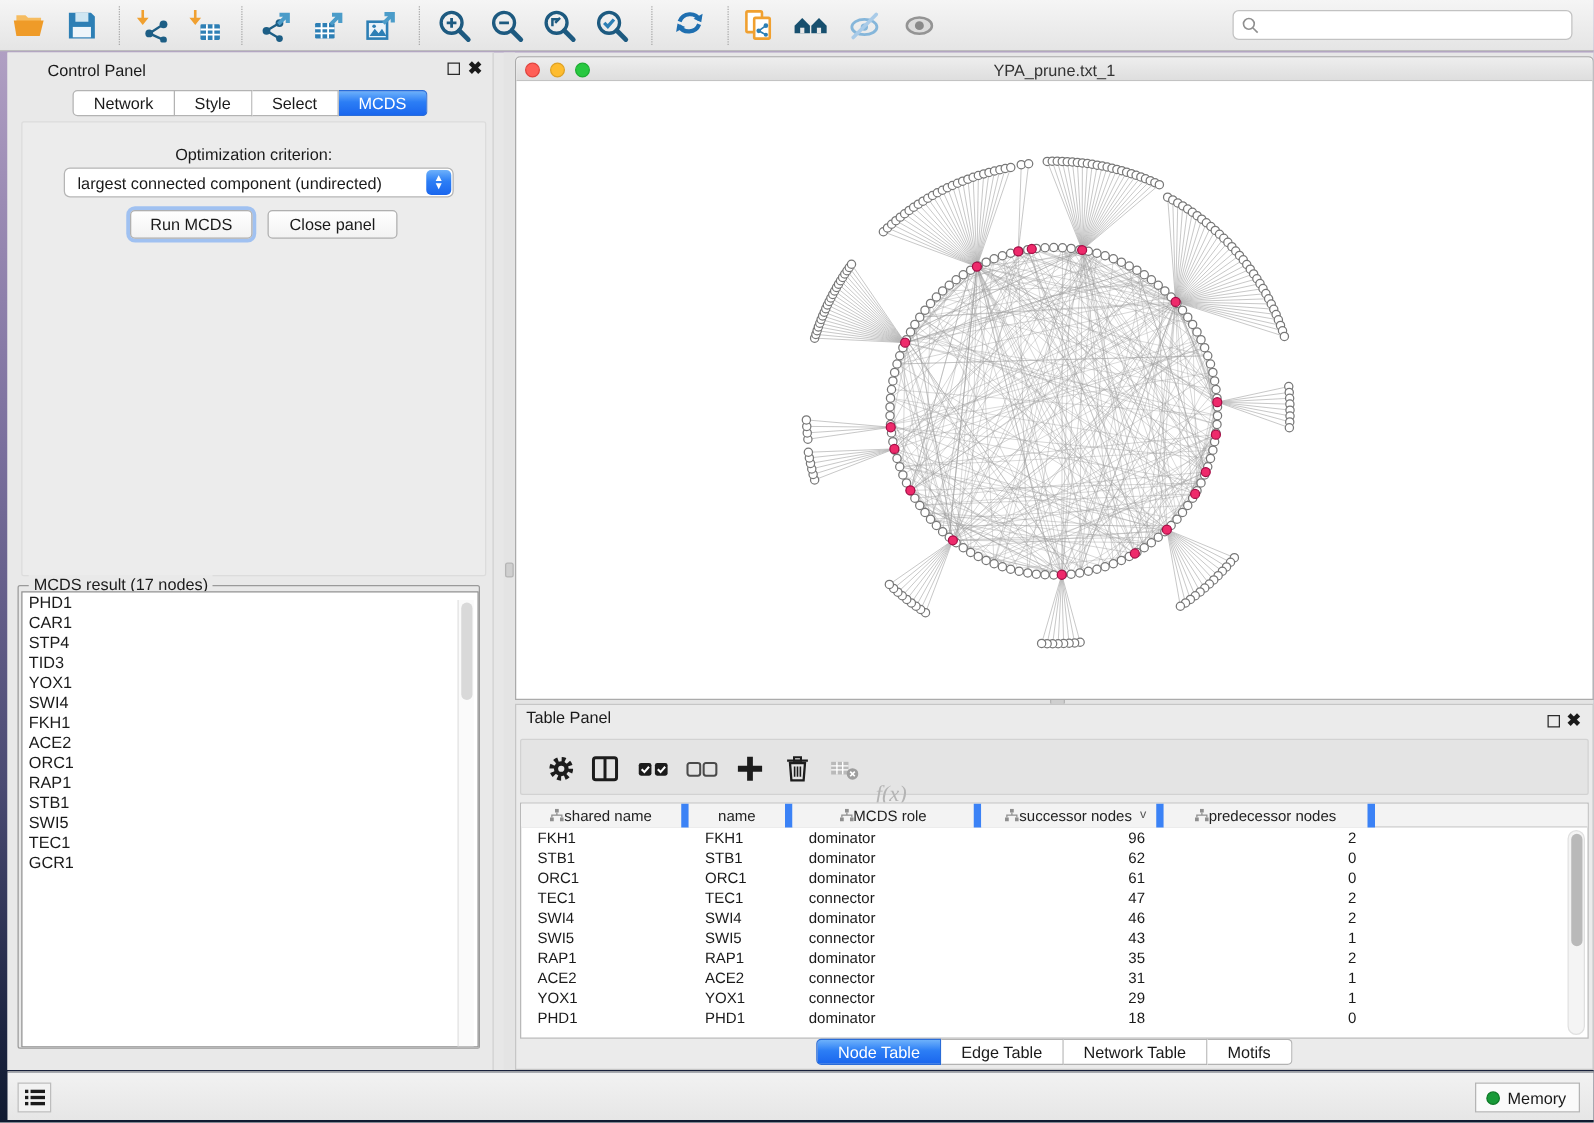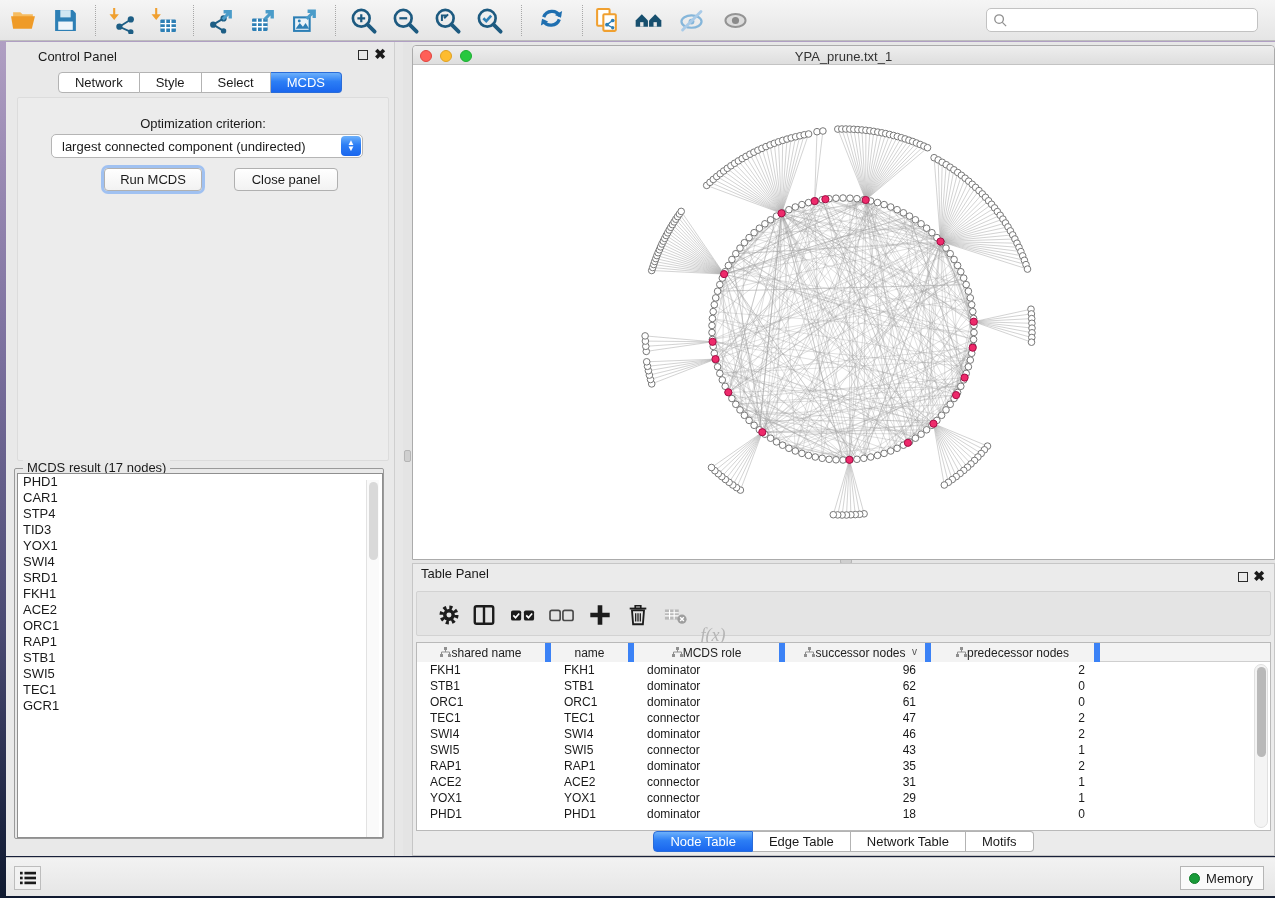--- a/index.html
+++ b/index.html
@@ -34,21 +34,21 @@
   #cp-sub { position:absolute; left:11px; top:55px; width:372px; height:364px; background:#ececec; border:1px solid #dcdcdc; border-radius:2px; }
   #opt-label { position:absolute; left:0; top:18px; width:100%; text-align:center; font-size:13px; }
   #criterion { position:absolute; left:33px; top:36px; width:312px; height:24px; background:#fff;
     border:1px solid #b5b5b5; border-radius:5px; font-size:13px; display:flex; align-items:center; padding-left:10px; }
   #criterion .stepper { position:absolute; right:1px; top:1px; width:20px; height:20px; border-radius:4px;
     background:linear-gradient(#6db1fb,#2c7ef5 45%,#1a66ee); display:flex; flex-direction:column; align-items:center; justify-content:center; color:#fff; }
   .chev { font-size:8px; line-height:6px; }
   .cp-btn { position:absolute; top:70px; height:23px; background:linear-gradient(#ffffff,#f2f2f2);
     border:1px solid #b0b0b0; border-radius:4px; font-size:13px; display:flex; align-items:center; justify-content:center; }
   #run-btn { left:86px; width:98px; box-shadow:0 0 0 3px rgba(110,165,245,.6); }
-  #closep-btn { left:196px; width:104px;margin-left:20px; }
+  #closep-btn { left:196px; width:104px; }
   #result-group { position:absolute; left:8px; top:426px; width:370px; height:371px; border:1px solid #9a9a9a; border-radius:2px; }
   #result-legend { position:absolute; left:8px; top:-9px; background:#e9e9e9; padding:0 4px; font-size:13px; }
   #mcds-list { position:absolute; left:2px; top:4px; width:366px; height:365px; background:#fff; border:1px solid #8f8f8f; overflow:hidden; }
   .mcds-item { font-size:13px; height:16px; line-height:16px; padding-left:5px; }
   #mcds-scroll { position:absolute; right:3px; top:6px; width:13px; height:361px; background:#fafafa; border-left:1px solid #e2e2e2; }
   #mcds-thumb { position:absolute; left:2px; top:2px; width:9px; height:78px; background:#d9d9d9; border-radius:5px; }
   
   #v-splitter { position:absolute; left:403px; top:42px; width:9px; height:814px; background:#e4e4e4; }
   #v-handle { position:absolute; left:1px; top:408px; width:7px; height:12px; background:#cfcfcf; border:1px solid #b5b5b5; border-radius:2px; }
   #h-splitter { position:absolute; left:412px; top:560px; width:863px; height:3px; background:#e4e4e4; }
@@ -265,21 +265,20 @@
     <div id="mcds-list">
       <div id="mcds-scroll">
           <div id="mcds-thumb"></div>
         </div>
     <div class="mcds-item">PHD1</div>
         <div class="mcds-item">CAR1</div>
         <div class="mcds-item">STP4</div>
         <div class="mcds-item">TID3</div>
         <div class="mcds-item">YOX1</div>
         <div class="mcds-item">SWI4</div>
-        <div class="mcds-item">SRD1</div>
         <div class="mcds-item">FKH1</div>
         <div class="mcds-item">ACE2</div>
         <div class="mcds-item">ORC1</div>
         <div class="mcds-item">RAP1</div>
         <div class="mcds-item">STB1</div>
         <div class="mcds-item">SWI5</div>
         <div class="mcds-item">TEC1</div>
         <div class="mcds-item">GCR1</div>
       </div>
   </div>

